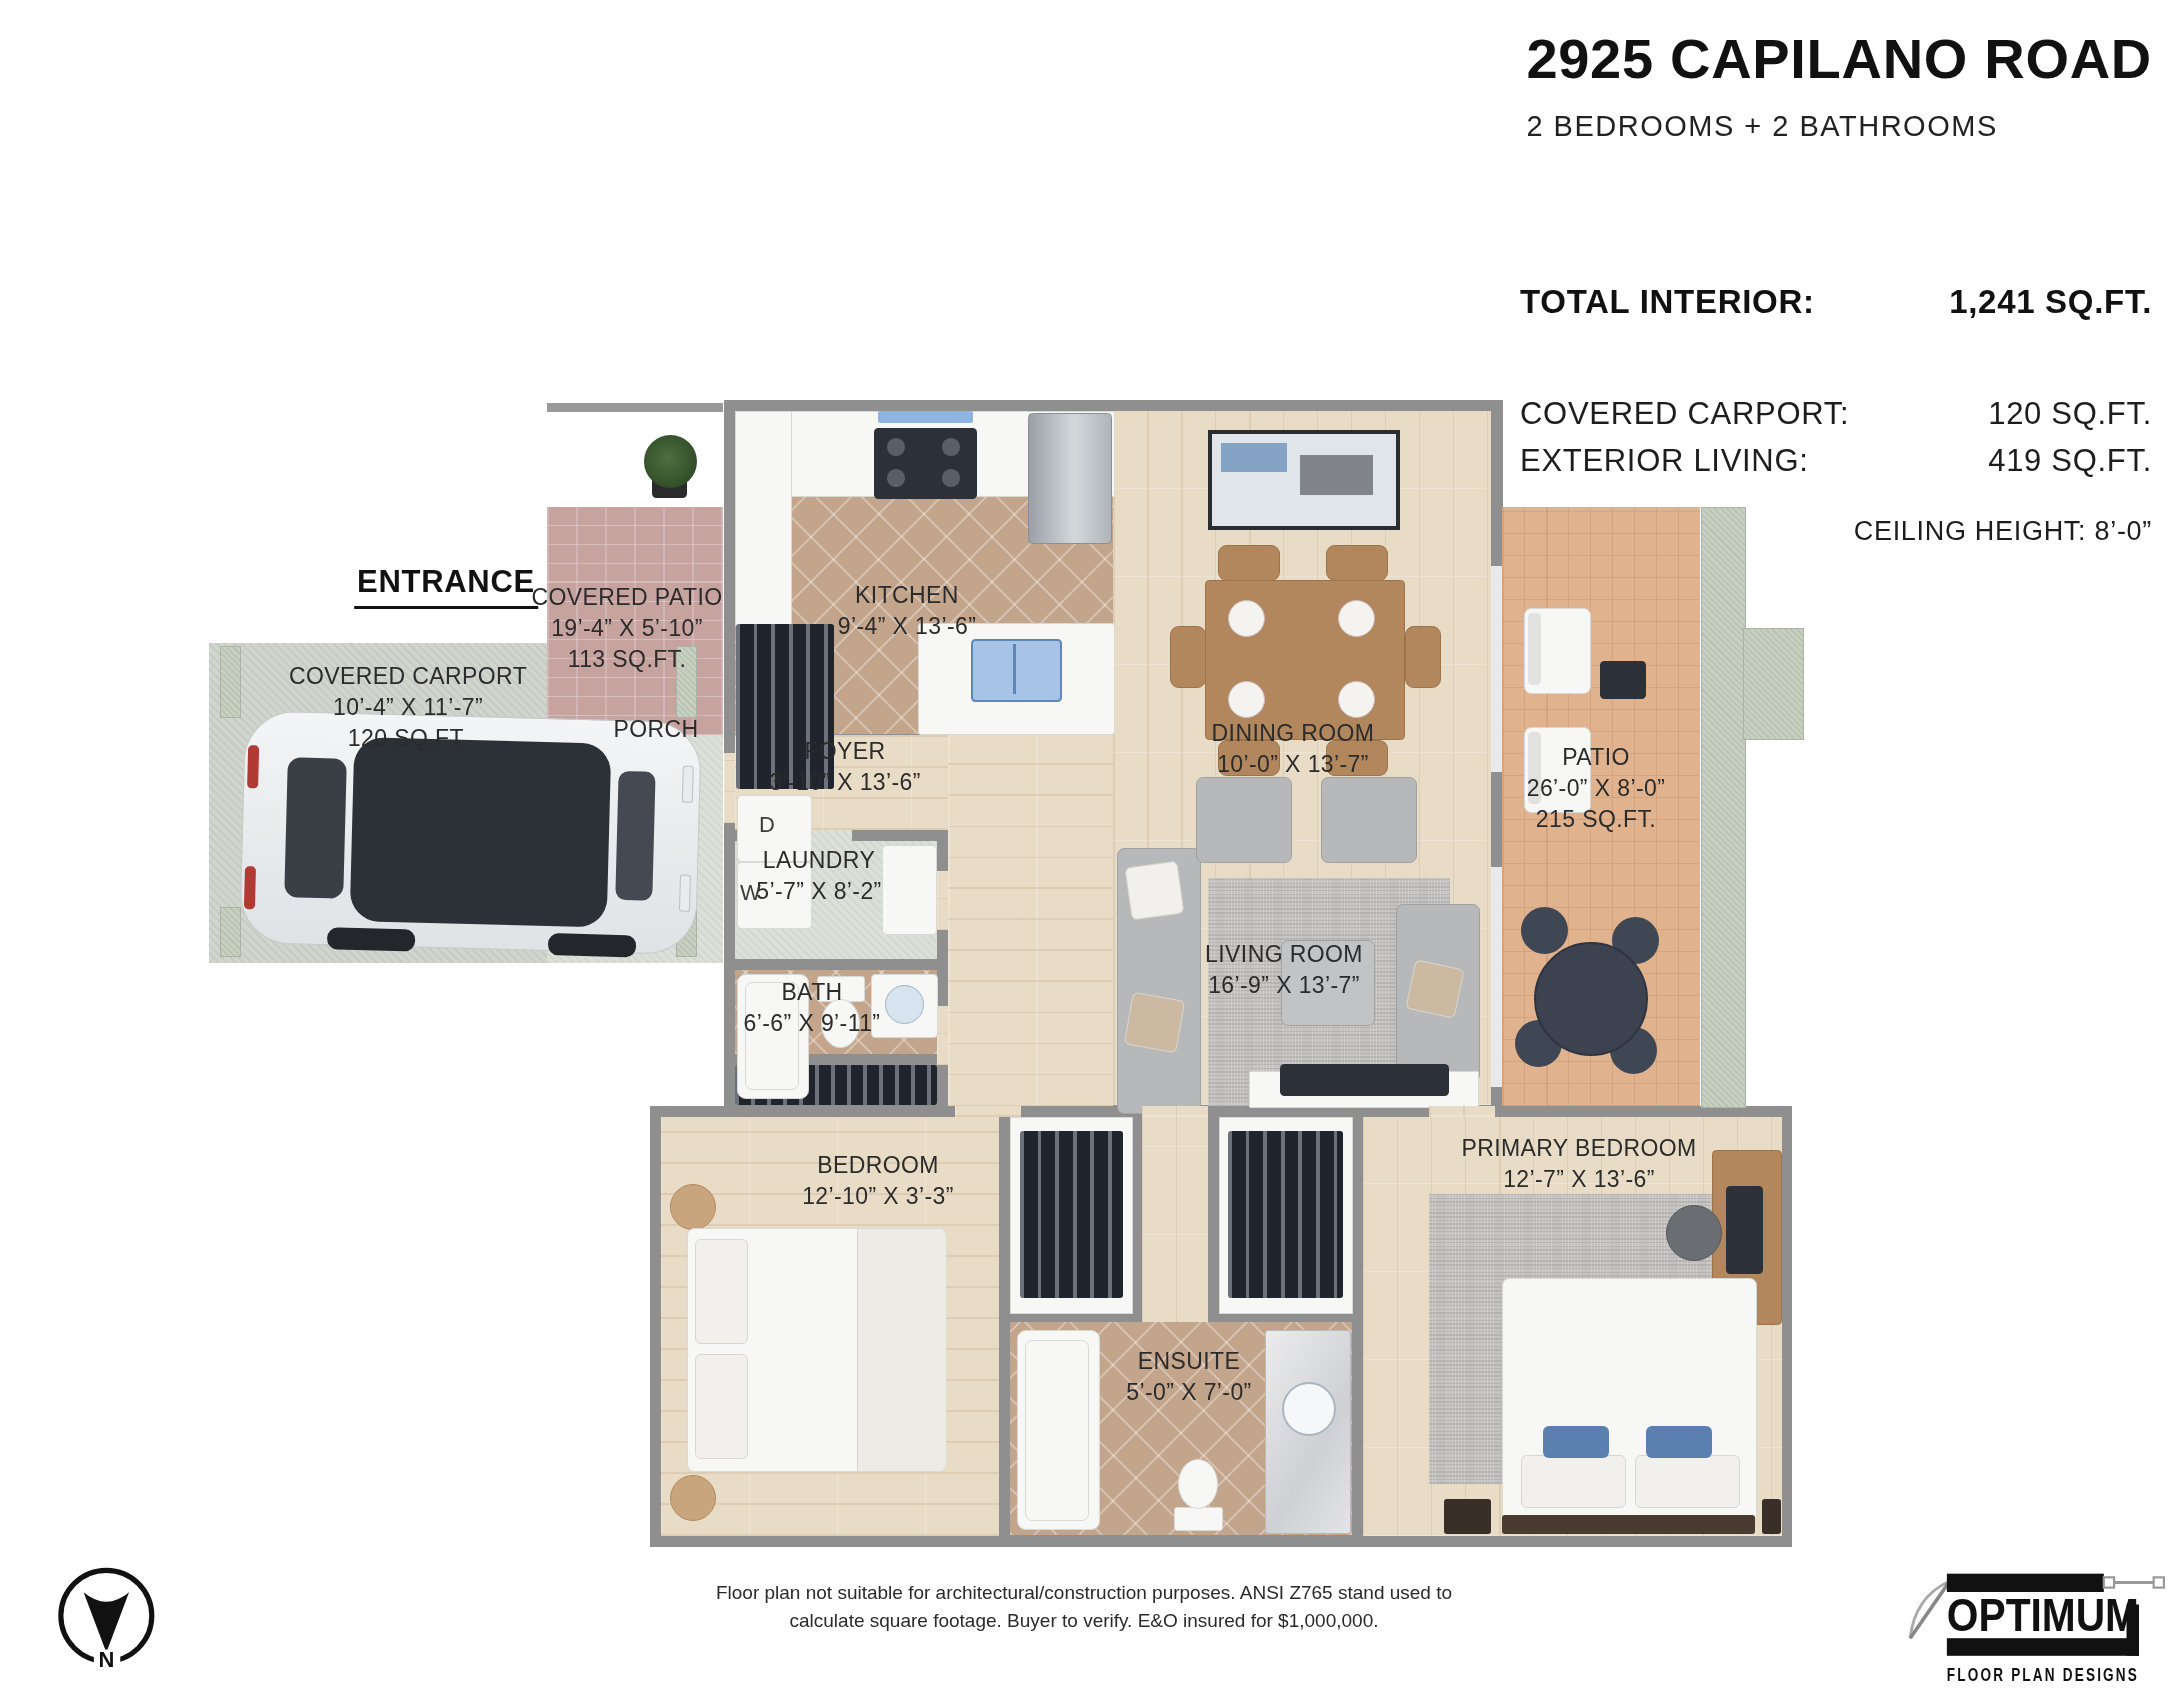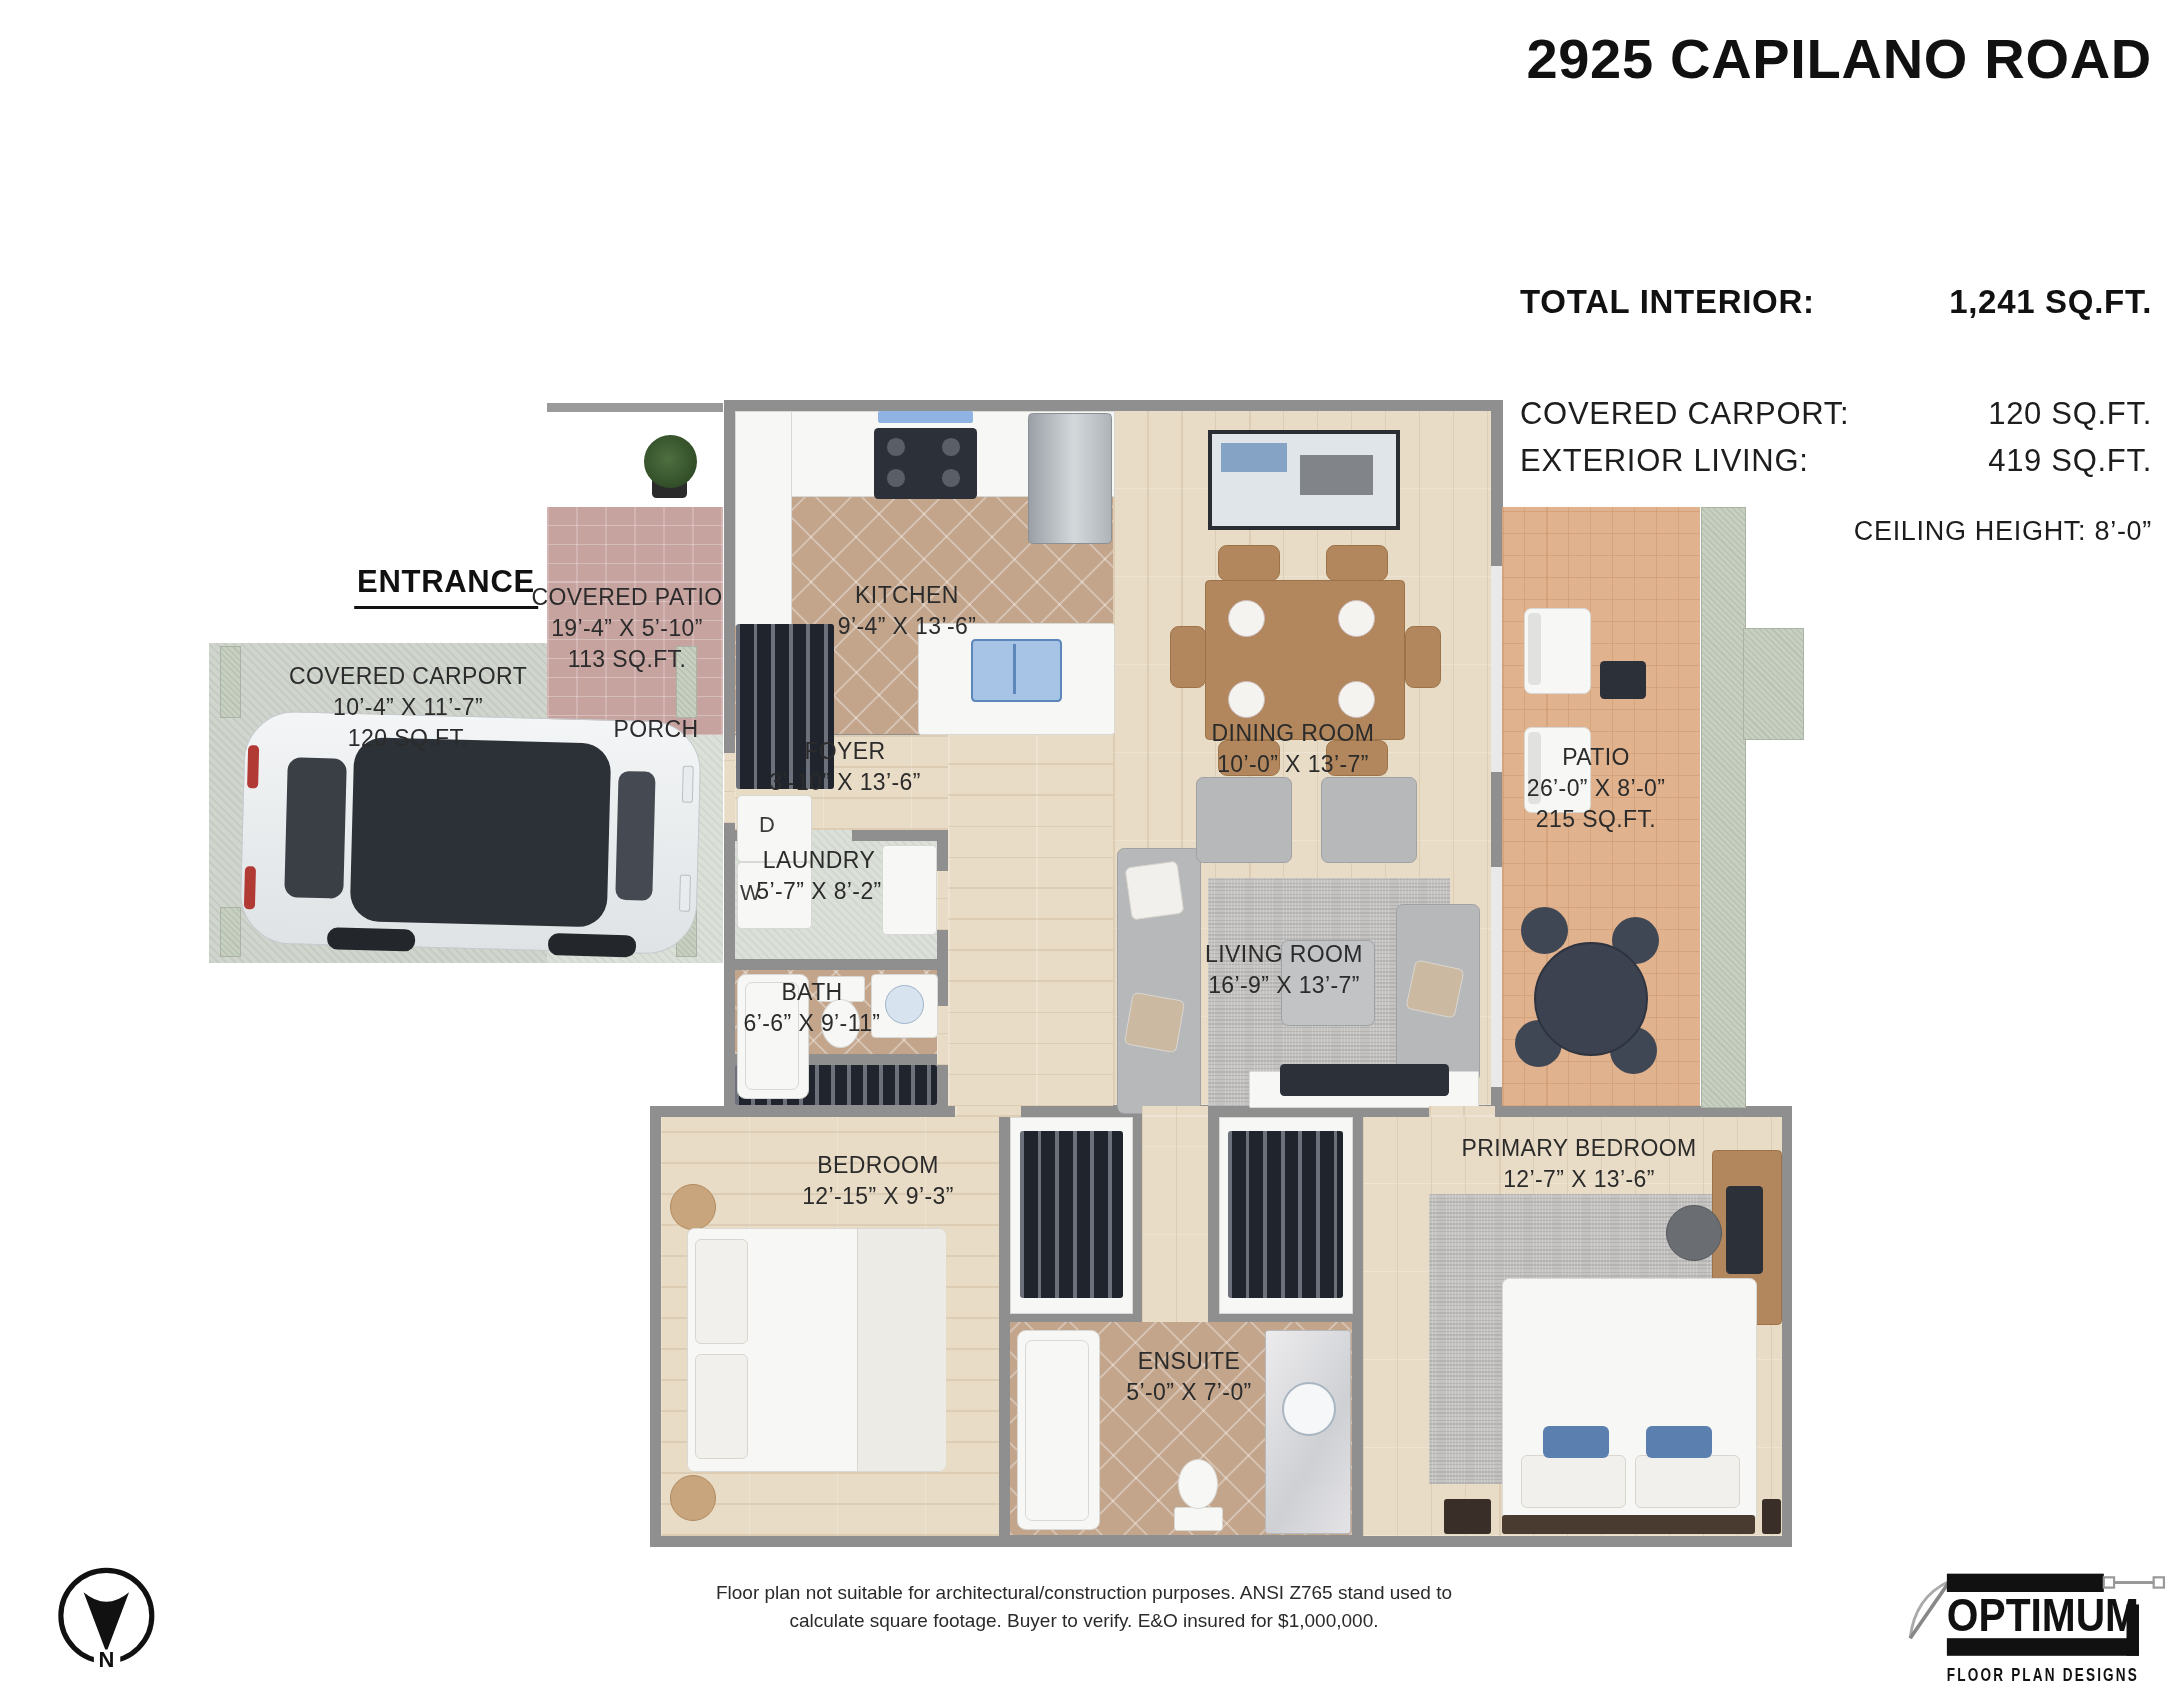--- a/index.html
+++ b/index.html
@@ -70,20 +70,21 @@
 
   
   .disc{position:absolute;left:643px;top:1579px;width:882px;text-align:center;
         font-size:19px;line-height:1.45;color:#2a2a2a;}
 </style>
 </head>
 <body>
 
 <div class="hdr">
   <div class="addr1">2925 CAPILANO ROAD</div>
+  <div class="addr3">2 BEDROOMS + 2 BATHROOMS</div>
 </div>
 
 <div class="stats">
   <div class="srow b">
     <span>TOTAL INTERIOR:</span>
     <span>1,241 SQ.FT.</span>
   </div>
   <div class="gap1"></div>
   <div class="srow r">
     <span>COVERED CARPORT:</span>
@@ -314,21 +315,21 @@
     <div>16’-9” X 13’-7”</div>
   </div>
 
   <div class="rlabel" style="left:812px;top:977px">
     <div>BATH</div>
     <div>6’-6” X 9’-11”</div>
   </div>
 
   <div class="rlabel" style="left:878px;top:1150px">
     <div>BEDROOM</div>
-    <div>12’-15” X 9’-3”</div>
+    <div>12’-10” X 3’-3”</div>
   </div>
 
   <div class="rlabel" style="left:1579px;top:1133px">
     <div>PRIMARY BEDROOM</div>
     <div>12’-7” X 13’-6”</div>
   </div>
 
   <div class="rlabel" style="left:1189px;top:1346px">
     <div>ENSUITE</div>
     <div>5’-0” X 7’-0”</div>

